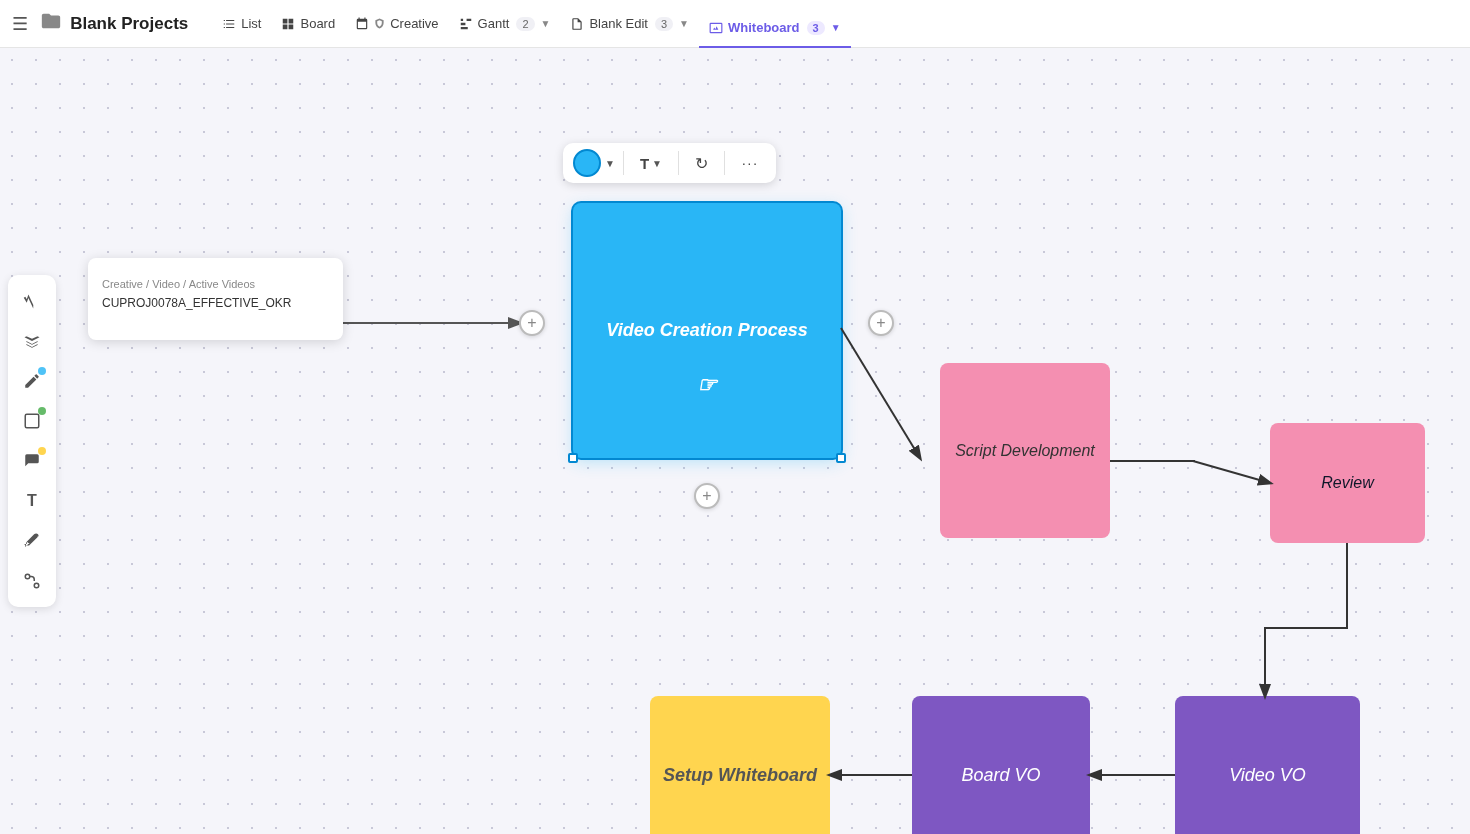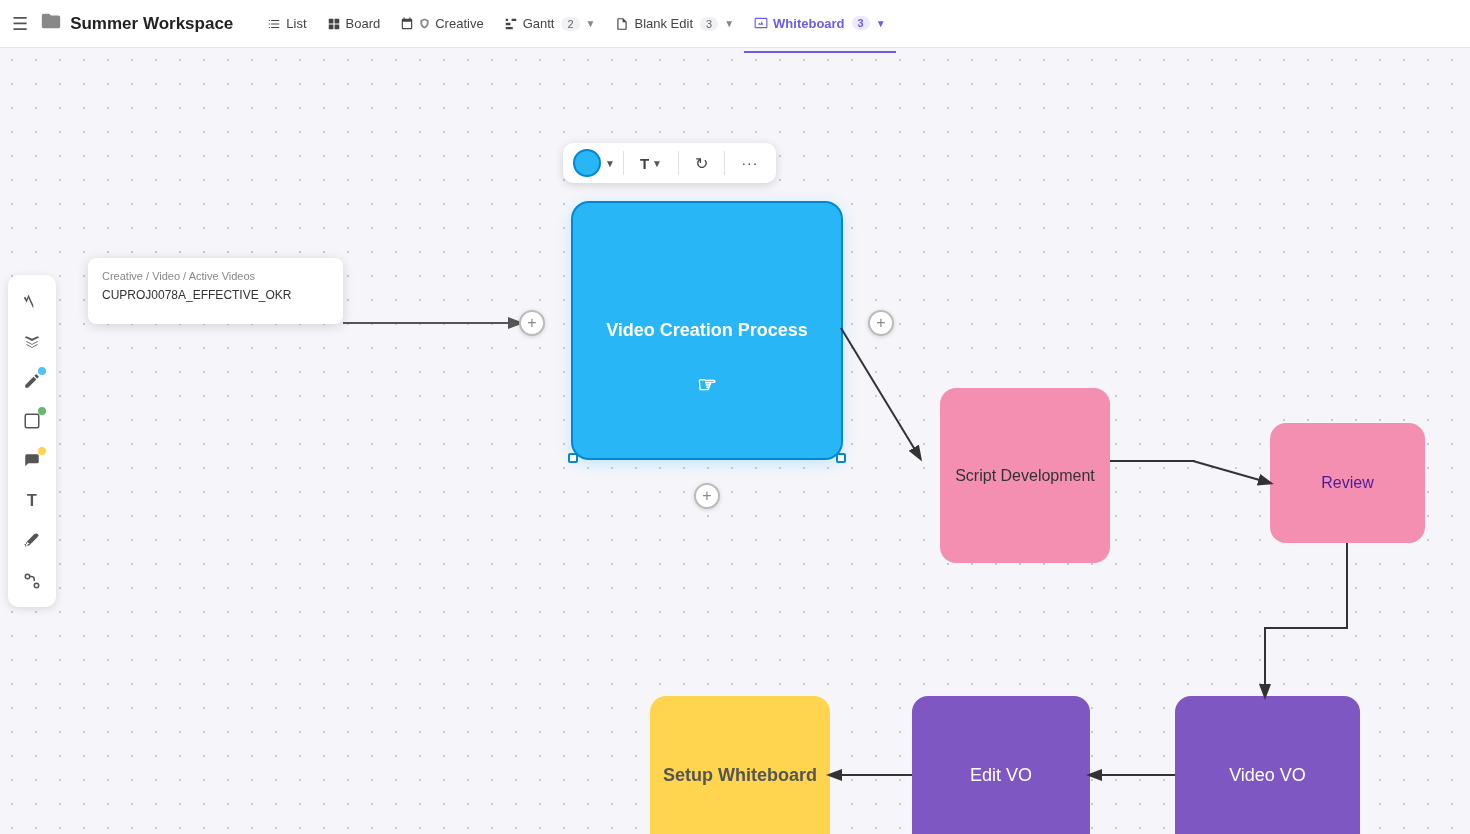--- a/index.html
+++ b/index.html
@@ -76,21 +76,21 @@
 
     
     .task-card {
       position: absolute;
       left: 88px;
       top: 210px;
       width: 255px;
       background: #fff;
       border-radius: 8px;
       box-shadow: 0 2px 12px rgba(0,0,0,0.15);
-      padding: 12px 14px;
+      padding: 20px 14px;
       z-index: 5;
     }
     .task-card-breadcrumb { font-size: 11px; color: #888; margin-bottom: 6px; }
     .task-card-id { font-size: 12px; font-weight: 400; color: #333; margin-bottom: 10px; }
     .task-card-footer { display: flex; align-items: center; gap: 8px; }
     .task-badge {
       background: #f59e0b; color: #fff; font-size: 10px; font-weight: 700;
       padding: 2px 8px; border-radius: 4px; text-transform: uppercase;
     }
     .task-avatars { display: flex; margin-left: auto; }
@@ -100,25 +100,26 @@
       font-size: 9px; display: flex; align-items: center; justify-content: center;
       font-weight: 600; color: #fff;
     }
     .av1 { background: #e91e63; }
     .av2 { background: #9c27b0; }
     .av3 { background: #2196f3; }
 
     
     .shape {
       position: absolute;
-      border-radius: 16px;
+      border-radius: 8px;
       display: flex; align-items: center; justify-content: center;
       text-align: center;
       font-size: 16px; font-weight: 500; color: #333;
       cursor: pointer;
+      font-style: italic;
     }
 
     
     .shape-toolbar {
       position: absolute;
       left: 563px;
       top: 95px;
       background: #fff;
       border-radius: 10px;
       box-shadow: 0 2px 10px rgba(0,0,0,0.15);
@@ -163,21 +164,21 @@
 </head>
 <body>
 
 <div class="topbar">
   <span class="topbar-menu-icon">☰</span>
   <span class="topbar-folder-icon">
     <svg width="22" height="22" viewBox="0 0 24 24" fill="#888">
         <path d="M10 4H4c-1.1 0-2 .9-2 2v12c0 1.1.9 2 2 2h16c1.1 0 2-.9 2-2V8c0-1.1-.9-2-2-2h-8l-2-2z"></path>
       </svg>
   </span>
-  <span class="topbar-title">Summer Workspace</span>
+  <span class="topbar-title">Blank Projects</span>
 
   <nav class="topbar-nav">
 
     <div class="nav-item">
       <svg width="14" height="14" viewBox="0 0 24 24" fill="currentColor">
           <path d="M3 5h2v2H3zm4 0h14v2H7zm-4 6h2v2H3zm4 0h14v2H7zm-4 6h2v2H3zm4 0h14v2H7z"></path>
         </svg>
       <span>List</span>
     </div>
 
@@ -209,21 +210,21 @@
 
     <div class="nav-item">
       <svg width="14" height="14" viewBox="0 0 24 24" fill="currentColor">
           <path d="M14 2H6a2 2 0 00-2 2v16a2 2 0 002 2h12a2 2 0 002-2V8l-6-6zm4 18H6V4h7v5h5v11z"></path>
         </svg>
       <span>Blank Edit</span>
       <span class="nav-badge">3</span>
       <span class="nav-dropdown">▼</span>
     </div>
 
-    <div class="nav-item active" style="border-bottom: 2.5px solid #6c5ce7; padding-bottom: 20px; margin-top: 16px;">
+    <div class="nav-item active" style="border-bottom: 2.5px solid #6c5ce7; padding-bottom: 11px; margin-top: 16px;">
       <svg width="14" height="14" viewBox="0 0 24 24" fill="#6c5ce7">
           <path d="M21 3H3a2 2 0 00-2 2v14a2 2 0 002 2h18a2 2 0 002-2V5a2 2 0 00-2-2zm0 16H3V5h18v14z"></path>
           <path d="M7 15l2-4 2 3 2-5 3 6H7z" fill="#6c5ce7"></path>
         </svg>
       <span style="color:#6c5ce7; font-weight:600;">Whiteboard</span>
       <span class="nav-badge active">3</span>
       <span class="nav-dropdown" style="color:#6c5ce7;">▼</span>
     </div>
   </nav>
 </div>
@@ -330,33 +331,33 @@
     <div style="position:absolute;bottom:-5px;left:-5px;width:10px;height:10px;background:#fff;border:2px solid #0288d1;border-radius:2px;"></div>
     <div style="position:absolute;bottom:-5px;right:-5px;width:10px;height:10px;background:#fff;border:2px solid #0288d1;border-radius:2px;"></div>
 
     <div style="position:absolute;bottom:60px;left:50%;transform:translateX(-50%);font-size:22px;cursor:default;">☞</div>
   </div>
 
   <div class="plus-btn" style="left:519px; top:262px;">+</div>
   <div class="plus-btn" style="left:868px; top:262px;">+</div>
   <div class="plus-btn" style="left:694px; top:435px;">+</div>
 
-  <div class="shape" style="left:940px; top:340px; width:170px; height:175px; background:#f48fb1; font-size:16px; font-weight:500; color:#333;">
+  <div class="shape" style="left:940px; top:315px; width:170px; height:175px; background:#f48fb1; font-size:16px; font-weight:500; color:#333;">
     <span>Script Development</span>
   </div>
 
-  <div class="shape" style="left:1270px; top:375px; width:155px; height:120px; background:#f48fb1; font-size:16px; font-weight:500; color:#4c1d95;">
+  <div class="shape" style="left:1270px; top:375px; width:155px; height:120px; background:#f48fb1; font-size:16px; font-weight:500; color:#0f172a;">
     <span>Review</span>
   </div>
 
   <div class="shape" style="left:650px; top:648px; width:180px; height:158px; background:#ffd54f; font-size:18px; font-weight:600; color:#555;">
     <span>Setup Whiteboard</span>
   </div>
 
   <div class="shape" style="left:912px; top:648px; width:178px; height:158px; background:#7e57c2; font-size:18px; font-weight:500; color:#fff;">
-    <span>Edit VO</span>
+    <span>Board VO</span>
   </div>
 
   <div class="shape" style="left:1175px; top:648px; width:185px; height:158px; background:#7e57c2; font-size:18px; font-weight:500; color:#fff;">
     <span>Video VO</span>
   </div>
 
 </div>
 
 </body></html>

